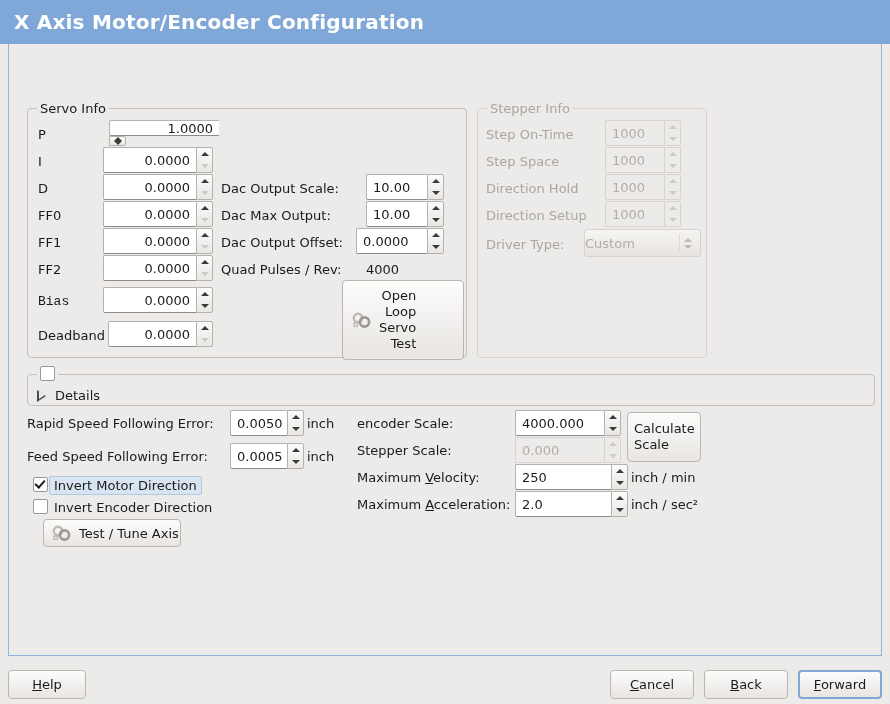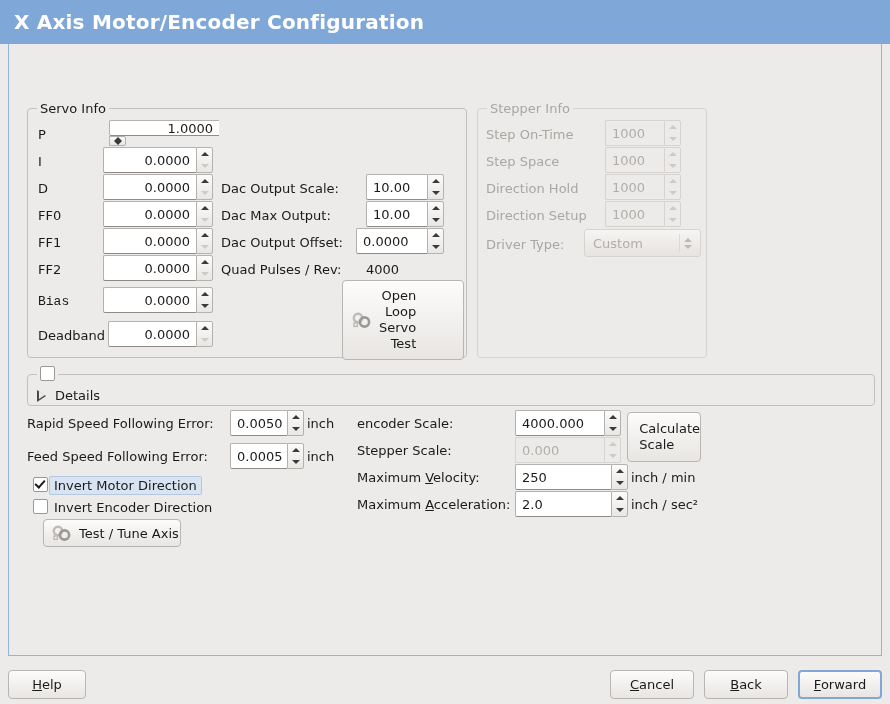--- a/index.html
+++ b/index.html
@@ -101,21 +101,21 @@
   .spin.disabled .btns { border-color: #d6d3d0; background: #edebe9; }
   .spin.disabled .btns .up i { border-bottom-color: #cdcac7; }
   .spin.disabled .btns .dn i { border-top-color: #cdcac7; }
 
   
   .combo {
     position: absolute; height: 28px; box-sizing: border-box;
     display: flex; align-items: center;
     border: 1px solid #d6d3d0; border-radius: 3px;
     background: linear-gradient(#f6f5f3, #e6e3e0);
-    color: #b0adaa; padding: 0 4px 0 8px;
+    color: #b0adaa; padding: 0 4px 0 0;
     font-size: 13px;
   }
   .combo .cval { flex: 1 1 auto; }
   .combo .carr {
     width: 16px; display: flex; flex-direction: column;
     align-items: center; justify-content: center; gap: 3px;
     border-left: 1px solid #ddd9d6; height: 72%;
   }
   .combo .carr i { width: 0; height: 0;
     border-left: 4px solid transparent; border-right: 4px solid transparent; }
@@ -131,21 +131,21 @@
     font-size: 13px; color: #1a1a1a;
   }
   .btn.focus { border: 2px solid #7fa8d8; }
 
   #openloop-btn {
     left: 333px; top: 236px; width: 122px; height: 80px;
     justify-content: flex-start; padding-left: 8px; gap: 6px;
   }
   #openloop-btn .txt { line-height: 1.25; text-align: right; }
   #calc-btn { left: 618px; top: 368px; width: 74px; height: 50px;
-              justify-content: flex-end; padding-left: 0; }
+              justify-content: flex-start; padding-left: 6px; }
   #calc-btn .txt { line-height: 1.25; text-align: left; }
   #testtune-btn { left: 34px; top: 475px; width: 138px; height: 28px;
                   justify-content: flex-start; padding-left: 7px; gap: 6px; }
 
   
   #help-btn    { left: 8px;   top: 670px; width: 78px; height: 29px; }
   #cancel-btn  { left: 610px; top: 670px; width: 84px; height: 29px; }
   #back-btn    { left: 704px; top: 670px; width: 84px; height: 29px; }
   #forward-btn { left: 798px; top: 670px; width: 84px; height: 29px; }
 

